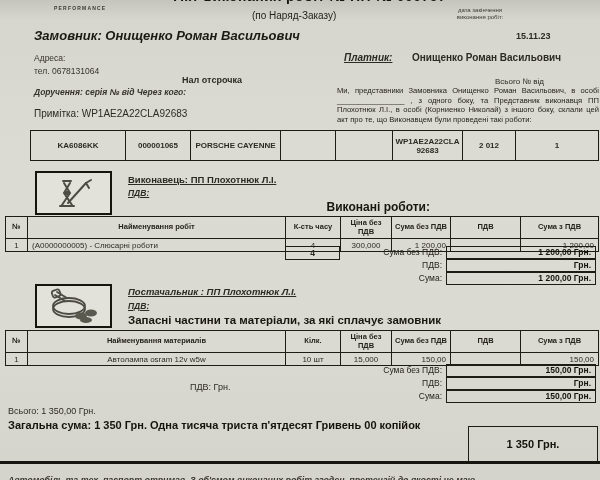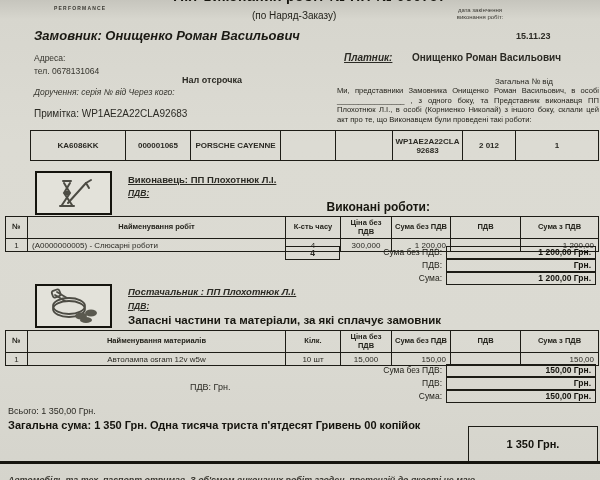--- a/index.html
+++ b/index.html
@@ -7,21 +7,21 @@
   body {
     font-family:"Liberation Sans", sans-serif;
     color:#2b2a24;
     background:#c9c8c0;
   }
   .page {
     position:relative; width:600px; height:480px;
     background:linear-gradient(180deg,#c6c5bd 0%,#d7d6ce 4%,#dcdbd3 30%,#dbdad2 70%,#d5d4cc 100%);
   }
   .abs { position:absolute; }
-  .i { font-style:italic; }
+  .i { font-style:italic;font-weight:bold; }
   .clip { overflow:hidden; }
 
   
   .logo { left:54px; top:5px; font-size:5px; font-weight:bold; letter-spacing:1.2px; color:#3a3933; }
   .title-clip { left:140px; top:0; width:340px; height:6px; }
   .title-clip span { display:block; margin-top:-12px; font-size:14px; font-weight:bold; text-align:center; color:#17160f; letter-spacing:.5px; white-space:nowrap; }
   .subtitle { left:252px; top:10px; font-size:10px; color:#24231c; }
   .date-label { left:452px; top:7px; width:56px; font-size:6px; text-align:center; line-height:7px; color:#3a3933; }
   .date-value { left:516px; top:16px; font-size:9px; font-weight:bold;margin-top:15px; }
 
@@ -101,21 +101,21 @@
   <div class="abs customer-line">Замовник: Онищенко Роман Васильович</div>
   <div class="abs addr">Адреса:</div>
   <div class="abs phone">тел. 0678131064</div>
   <div class="abs payer-label">Платник:</div>
   <div class="abs payment">Нал отсрочка</div>
 
   <div class="abs payer-name">Онищенко Роман Васильович</div>
   <div class="abs warrant i">Доручення: серія   №   від   Через кого:</div>
   <div class="abs note">Примітка: WP1AE2A22CLA92683</div>
 
-  <div class="abs contract">Загальна №  від</div>
+  <div class="abs contract">Всього №  від</div>
   <div class="abs agreement">Ми, представники Замовника  Онищенко Роман Васильович, в особі ________________ , з одного боку, та  Представник виконавця ПП Плохотнюк Л.І., в особі  (Корниенко Николай) з іншого боку, склали цей акт про те, що Виконавцем були проведені такі роботи:</div>
 
   <table class="abs veh-table">
     <colgroup>
       <col style="width:95px">
         <col style="width:65px">
         <col style="width:90px">
         <col style="width:55px">
       <col style="width:57px">
         <col style="width:70px">

